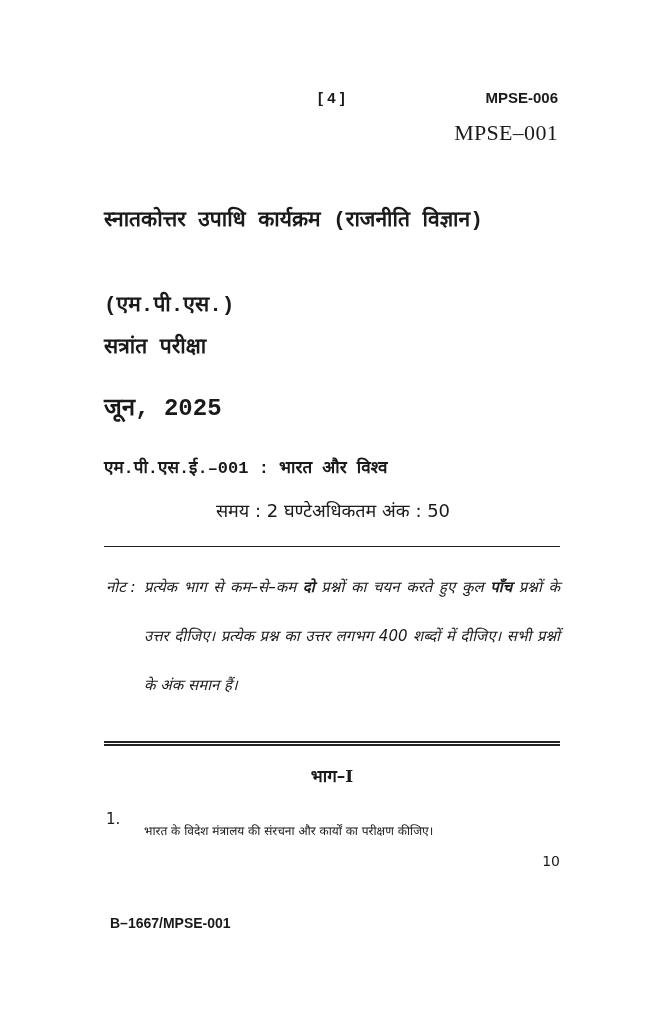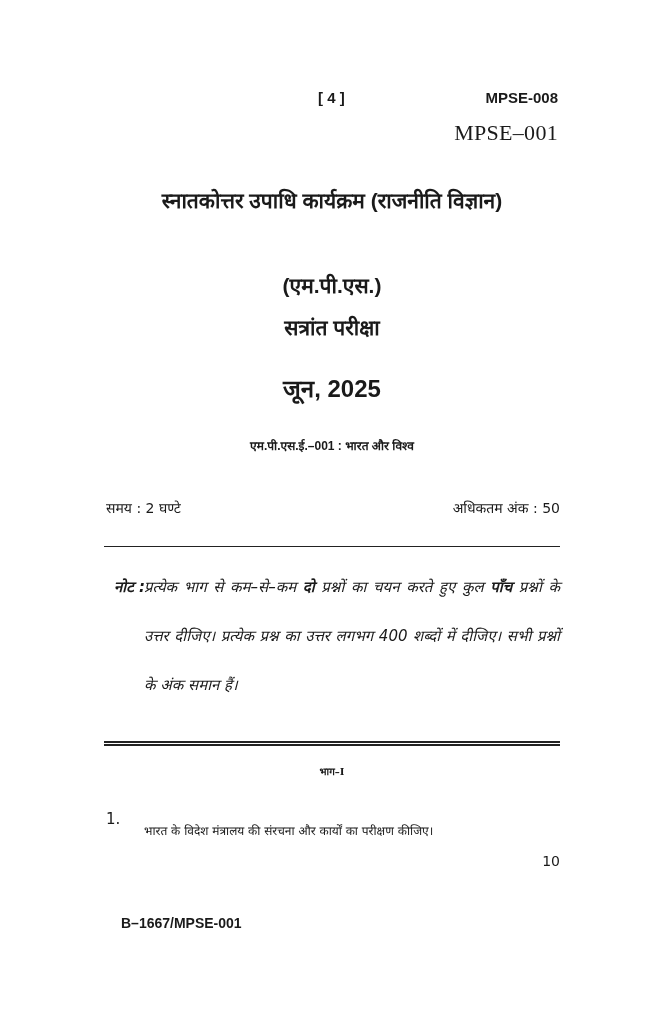--- a/index.html
+++ b/index.html
@@ -6,51 +6,51 @@
     html, body { width: 663px; height: 1024px; background: #ffffff; overflow: hidden; }
     body { position: relative; color: #1a1a1a; font-family: "DejaVu Sans", sans-serif; }
 
     .abs { position: absolute; }
 
     .page-num { left: 318px; top: 89px; font-family: "Liberation Sans", sans-serif; font-weight: bold; font-size: 15px; }
     .header-code { right: 105px; top: 89px; font-family: "Liberation Sans", sans-serif; font-weight: bold; font-size: 15px; }
 
     .main-code { right: 105px; top: 120px; font-family: "Liberation Serif", serif; font-weight: normal; font-size: 22px; letter-spacing: 0.3px; }
 
-    .center-line { left: 104px; width: 456px; text-align: center; font-family: Liberation Sans, sans-serif; }
+    .center-line { left: 104px; width: 456px; font-family: Liberation Mono, monospace; margin-top: 18px; }
     .program { top: 186px; font-size: 21px; font-weight: bold; }
     .abbr { top: 271px; font-size: 21px; font-weight: bold; }
     .exam { top: 313px; font-size: 21px; font-weight: bold; }
     .date { top: 371px; font-size: 24px; font-weight: bold; }
-    .course { top: 437px; font-size: 12px; font-weight: bold; }
+    .course { top: 437px; font-size: 17px; font-weight: bold; }
 
-    .time-row { left: 106px; width: 454px; top: 498px; font-size: 14px; display: flex; justify-content: space-between; }
+    .time-row { left: 106px; width: 454px; top: 498px; font-size: 18px; display: flex; justify-content: center; }
 
     .rule-single { left: 104px; width: 456px; top: 546px; height: 1px; background: #222; }
 
     .note { left: 106px; width: 454px; top: 563px; font-size: 15px; font-style: italic; line-height: 49px; }
-    .note-label { position: absolute; left: 0; top: 0; font-weight: bold; font-style: italic; margin-left: 8px; }
+    .note-label { position: absolute; left: 0; top: 0; font-weight: normal; font-style: italic; }
     .note-body { margin-left: 38px; text-align: justify; text-align-last: left; }
     .note-body b { font-weight: bold; }
 
     .rule-double { left: 104px; width: 456px; top: 741px; height: 5px; border-top: 2px solid #222; border-bottom: 2px solid #222; }
 
-    .section { left: 104px; width: 456px; top: 764px; text-align: center; font-family: "DejaVu Serif", serif; font-size: 10px; font-weight: bold; }
+    .section { left: 104px; width: 456px; top: 764px; text-align: center; font-family: "DejaVu Serif", serif; font-size: 17px; font-weight: bold; }
 
     .q-num { left: 106px; top: 810px; font-size: 15px; }
     .q-text { left: 144px; width: 416px; top: 810px; font-size: 12px; line-height: 43px; text-align: justify; text-align-last: left; }
     .q-marks { right: 103px; top: 853px; font-size: 14px; }
 
-    .footer-code { left: 121px; top: 915px; font-family: "Liberation Sans", sans-serif; font-weight: bold; font-size: 14px; }
+    .footer-code { left: 110px; top: 915px; font-family: "Liberation Sans", sans-serif; font-weight: bold; font-size: 14px; }
   </style>
 </head>
 <body>
 
 <div class="abs page-num">[ 4 ]</div>
-<div class="abs header-code">MPSE-008</div>
+<div class="abs header-code">MPSE-006</div>
 
 <div class="abs main-code">MPSE–001</div>
 
 <div class="abs center-line program">स्नातकोत्तर उपाधि कार्यक्रम (राजनीति विज्ञान)</div>
 <div class="abs center-line abbr">(एम.पी.एस.)</div>
 <div class="abs center-line exam">सत्रांत परीक्षा</div>
 <div class="abs center-line date">जून, 2025</div>
 <div class="abs center-line course">एम.पी.एस.ई.–001 : भारत और विश्व</div>
 
 <div class="abs time-row">

